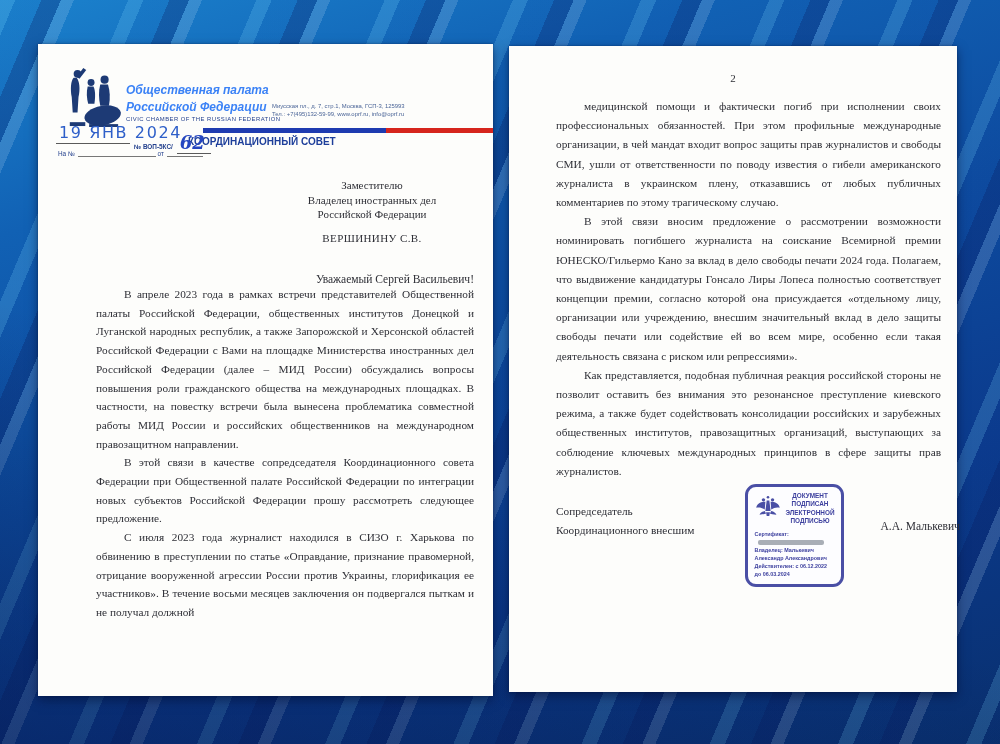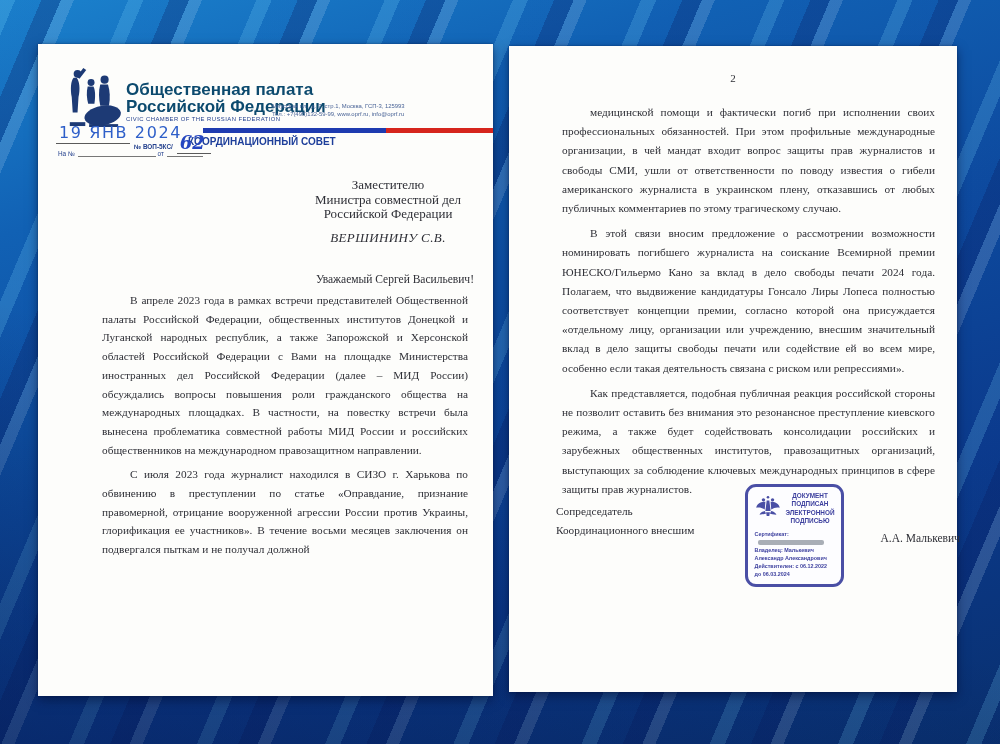--- a/index.html
+++ b/index.html
@@ -21,21 +21,21 @@
     box-shadow:0 4px 10px rgba(2,12,50,0.55), 0 0 2px rgba(2,12,50,0.4);
   }
   .page1 { left:38px; top:44px;  width:455px; height:652px; }
   .page2 { left:509px; top:46px; width:448px; height:646px; }
 
   
   .logo { position:absolute; left:26px; top:22px; width:58px; height:64px; }
   .org-title {
     position:absolute; left:88px; top:38px;
     font-family:"Liberation Sans", sans-serif; font-weight:bold;
-    font-size:17px; line-height:16.5px; color:#0c4a6e; white-space:nowrap;
+    font-size:12px; line-height:16.5px; color:#3b82f6; white-space:nowrap;font-style:italic;
   }
   .org-en {
     position:absolute; left:88px; top:72px;
     font-family:"Liberation Sans", sans-serif;
     font-size:5.9px; letter-spacing:0.45px; color:#24418e; white-space:nowrap;
   }
   .address {
     position:absolute; left:234px; top:59px;
     font-family:"Liberation Sans", sans-serif;
     font-size:5.9px; line-height:7.6px; color:#4a6497; white-space:nowrap;
@@ -63,38 +63,38 @@
   }
   .na-line {
     position:absolute; left:20px; top:105px; white-space:nowrap;
     font-family:"Liberation Sans", sans-serif; font-size:6.4px; color:#24418e;
   }
   .uline { display:inline-block; border-bottom:1px solid #777; height:7px; vertical-align:bottom; }
   .u1 { width:78px; margin-left:3px; } .u2 { width:36px; margin-left:3px; }
 
   
   .recipient {
-    position:absolute; left:270px; top:134px; width:160px; text-align:center;
-    font-size:13px; line-height:14.6px; color:#2e2f36;
-  }
-  .recipient-name { margin-top:9px; letter-spacing:0.4px;font-style:italic; }
+    position:absolute; left:254px; top:134px; width:160px; text-align:center;
+    font-size:11px; line-height:14.6px; color:#2e2f36;
+  }
+  .recipient-name { margin-top:9px; letter-spacing:0.4px; }
   .salutation {
     position:absolute; left:58px; top:229px; width:378px; text-align:right;
     font-size:11.5px; color:#2e2f36;
   }
   .body-text { position:absolute; text-align:justify; color:#2e2f36; }
-  .body-text p { margin:6px; text-indent:28px; }
+  .body-text p { margin:0; text-indent:28px; }
   .bt1 { left:58px; top:241px; width:378px; font-size:11.3px; line-height:18.7px; }
   .bt2 { left:47px; top:51px;  width:385px; font-size:11.3px; line-height:19.2px; }
   .page-num { position:absolute; top:26px; left:0; width:100%; text-align:center; font-size:11px; color:#2e2f36; }
 
   
   .sig-row { position:absolute; left:47px; top:438px; width:392px; display:flex; align-items:flex-start;gap:36px; }
   .sig-pos { margin-top:18px; font-size:11.3px; line-height:18.5px; color:#2e2f36; white-space:nowrap; }
-  .sig-name { margin-left:auto; margin-top:48px; font-size:11.5px; color:#2e2f36; white-space:nowrap; }
+  .sig-name { margin-left:auto; margin-top:36px; font-size:11.5px; color:#2e2f36; white-space:nowrap; }
   .stamp {
     margin-left:14px; width:142px; border:3px solid #4a4fa5; border-radius:11px;
     padding:5px 7px 6px; background:#fdfdff; box-sizing:content-box;
   }
   .stamp-head { display:flex; align-items:center; gap:5px; }
   .stamp-title {
     flex:1; text-align:center; font-family:"Liberation Sans", sans-serif;
     font-weight:bold; font-size:6.4px; line-height:8.4px; color:#3c3f9e;
   }
   .stamp-fields {
@@ -153,29 +153,30 @@
     <span class="ref-value">62</span>
   </div>
 
   <div class="na-line">
     <span>На №</span><span class="uline u1"></span>
     <span>от</span><span class="uline u2"></span>
   </div>
 
   <div class="recipient">
     <div>Заместителю</div>
-    <div>Министра совместной дел</div>
+    <div>Владелец иностранных дел</div>
     <div>Российской Федерации</div>
     <div class="recipient-name">ВЕРШИНИНУ С.В.</div>
   </div>
 
   <div class="salutation">Уважаемый Сергей Васильевич!</div>
 
   <div class="body-text bt1">
     <p>В апреле 2023 года в рамках встречи представителей Общественной палаты Российской Федерации, общественных институтов Донецкой и Луганской народных республик, а также Запорожской и Херсонской областей Российской Федерации с Вами на площадке Министерства иностранных дел Российской Федерации (далее – МИД России) обсуждались вопросы повышения роли гражданского общества на международных площадках. В частности, на повестку встречи была вынесена проблематика совместной работы МИД России и российских общественников на международном правозащитном направлении.</p>
+    <p>В этой связи в качестве сопредседателя Координационного совета Федерации при Общественной палате Российской Федерации по интеграции новых субъектов Российской Федерации прошу рассмотреть следующее предложение.</p>
     <p>С июля 2023 года журналист находился в СИЗО г. Харькова по обвинению в преступлении по статье «Оправдание, признание правомерной, отрицание вооруженной агрессии России против Украины, глорификация ее участников». В течение восьми месяцев заключения он подвергался пыткам и не получал должной</p>
   </div>
 </div>
 
 <div class="page page2">
 
   <div class="page-num">2</div>
 
   <div class="body-text bt2">
     <p>медицинской помощи и фактически погиб при исполнении своих профессиональных обязанностей. При этом профильные международные организации, в чей мандат входит вопрос защиты прав журналистов и свободы СМИ, ушли от ответственности по поводу известия о гибели американского журналиста в украинском плену, отказавшись от любых публичных комментариев по этому трагическому случаю.</p>

